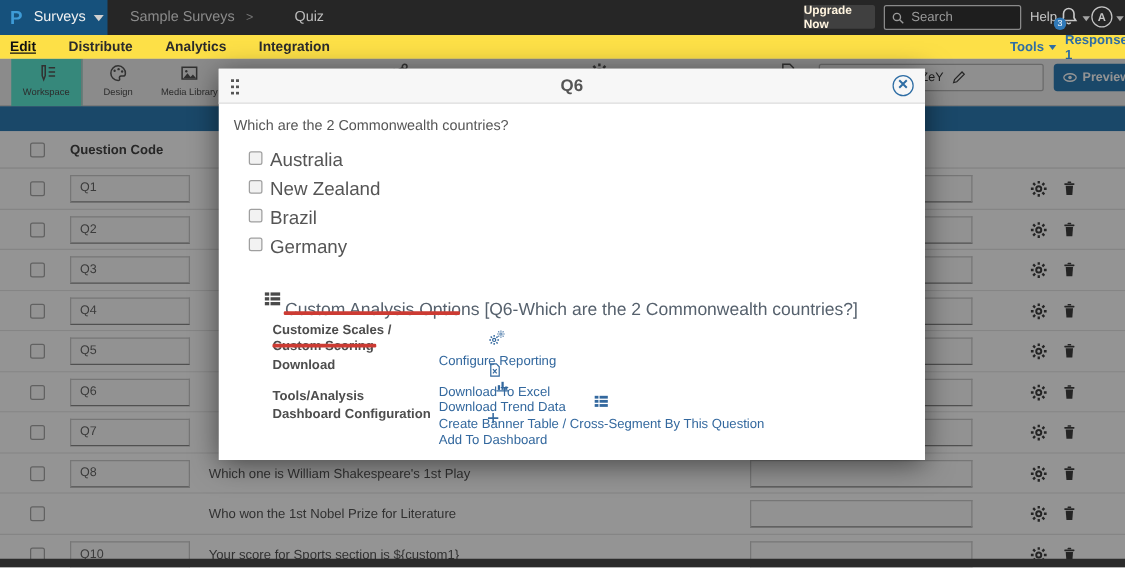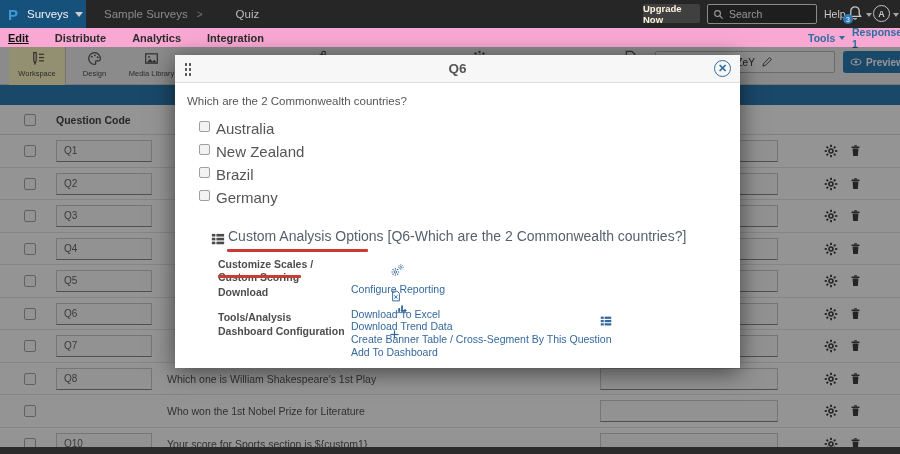--- a/index.html
+++ b/index.html
@@ -20,32 +20,32 @@
   .searchbox { position:absolute; left:707px; top:4px; width:110px; height:20px; background:#1e1e1e; border:1px solid #8a8a8a; border-radius:2px; display:flex; align-items:center; color:#9a9a9a; font-size:10.5px; gap:5px; padding-left:5px; }
   .help { position:absolute; left:824px; top:8px; color:#c9c9c9; font-size:10.5px; }
   .bellwrap { position:absolute; left:847px; top:5px; width:16px; height:18px; color:#c9c9c9; }
   .badge { position:absolute; left:-4px; top:9px; width:10px; height:10px; background:#3079b8; border-radius:50%; color:#fff; font-size:7px; display:flex; align-items:center; justify-content:center; }
   .caret-sm { width:0; height:0; border-left:3px solid transparent; border-right:3px solid transparent; border-top:4px solid #a5a5a5; display:inline-block; }
   .bell-caret { position:absolute; left:866px; top:13px; }
   .avatar { position:absolute; left:873px; top:5px; width:17px; height:17px; border:1.4px solid #c4c4c4; border-radius:50%; color:#c4c4c4; font-size:9px; font-weight:bold; display:flex; align-items:center; justify-content:center; }
   .av-caret { position:absolute; left:893px; top:13px; }
 
   
-  .tabbar { position:absolute; left:0; top:28px; width:900px; height:19px; background:#f9a8d4; z-index:55; display:flex; align-items:center; }
+  .tabbar { position:absolute; left:0; top:28px; width:900px; height:19px; background:#fde047; z-index:55; display:flex; align-items:center; }
   .tab { font-size:11px; font-weight:bold; color:#2b2b2b; margin-left:26px; }
   .tab.first { margin-left:8px; }
   .tab.active { color:#111; text-decoration:underline; }
   .tools-dd { position:absolute; left:808px; color:#2e6da4; font-size:10.5px; font-weight:bold; display:flex; align-items:center; gap:4px; }
   .tools-dd .caret-sm { border-top-color:#2e6da4; }
   .response { position:absolute; left:852px; color:#2e6da4; font-size:10.5px; font-weight:bold; }
 
   
   .toolbar { position:absolute; left:0; top:47px; width:900px; height:38px; background:#efefef; border-bottom:1px solid #d0d0d0; }
   .tile { position:absolute; top:0; width:57px; height:38px; display:flex; flex-direction:column; align-items:center; padding-top:4px; color:#555; }
-  .tile.active { background:#fef9c3; border-right:1px solid #c6c6c6; }
+  .tile.active { background:#5eead4; border-right:1px solid #c6c6c6; }
   .tile-label { font-size:7.5px; margin-top:3px; white-space:nowrap; color:#4c4c4c; }
   .ghost-icon { position:absolute; top:3px; color:#555; }
   .urlfield { position:absolute; left:655px; top:4px; width:180px; height:22px; background:#f7f7f7; border:1px solid #b5b5b5; border-radius:2px; display:flex; align-items:center; font-size:10px; color:#333; padding-left:6px; }
   .urlfield .pencil { margin-left:6px; color:#444; }
   .previewbtn { position:absolute; left:843px; top:4px; width:68px; height:22px; background:#2e7cb5; border-radius:3px; color:#fff; font-size:10px; font-weight:bold; display:flex; align-items:center; justify-content:center; gap:4px; }
 
   
   .bluebar { position:absolute; left:0; top:85px; width:900px; height:20px; background:#2e7cb5; }
 
   
@@ -72,31 +72,31 @@
           background-size:4px 5px; }
   .modal-title { position:absolute; left:0; top:6px; width:565px; text-align:center; font-size:13.5px; font-weight:bold; color:#555; }
   .closebtn { position:absolute; left:539px; top:5px; width:17px; height:17px; border:1.5px solid #2e6da4; border-radius:50%; color:#2e6da4; font-size:11px; font-weight:bold; display:flex; align-items:center; justify-content:center; line-height:1; }
   .m-question { position:absolute; left:12px; top:40px; font-size:11.5px; color:#555;text-align:center; }
   .m-options { position:absolute; left:0; top:63px; width:400px; }
   .m-opt { position:relative; height:23px; }
   .m-opt .ocb { position:absolute; left:24px; top:3px; width:11px; height:11px; border:1px solid #9f9f9f; border-radius:2px; background:#f2f2f2; }
   .m-opt .olabel { position:absolute; left:41px; top:2px; font-size:15px; color:#555; }
 
   .ca-icon { position:absolute; left:36px; top:177px; color:#4a4a4a; }
-  .ca-title { position:absolute; left:53px; top:173px; font-size:14px; color:#56616d; white-space:nowrap; }
+  .ca-title { position:absolute; left:53px; top:184px; font-size:14px; color:#56616d; white-space:nowrap; }
   .redline { position:absolute; height:2.5px; background:#cc3b33; border-radius:1px; z-index:5; }
   .rl1 { left:52px; top:194px; width:141px; }
   .rl2 { left:43px; top:220px; width:83px; }
   .ca-label { position:absolute; left:43px; font-size:10.5px; font-weight:bold; color:#4d4d4d; line-height:13px; }
   .lab-scales { top:203px; width:122px; }
   .lab-download { top:231px; }
   .lab-tools { top:256px; }
   .lab-dash { top:270px; }
   .ca-link { position:absolute; left:176px; display:flex; align-items:center; gap:6px; color:#33689e; font-size:10.5px; white-space:nowrap;flex-direction:column; }
-  .lk1 { top:209px; } .lk2 { top:235px; } .lk3 { top:247px; } .lk4 { top:260px;align-items:flex-end; } .lk5 { top:274px; }
+  .lk1 { top:209px; } .lk2 { top:235px; } .lk3 { top:247px; } .lk4 { top:260px; } .lk5 { top:274px; }
   .ca-link svg { flex:0 0 auto; }
   svg { display:block; }
 </style>
 </head>
 <body>
 
 <svg width="0" height="0" style="position:absolute">
   <defs>
     <symbol id="i-gear" viewBox="0 0 16 16">
       <g fill="none" stroke="currentColor">

